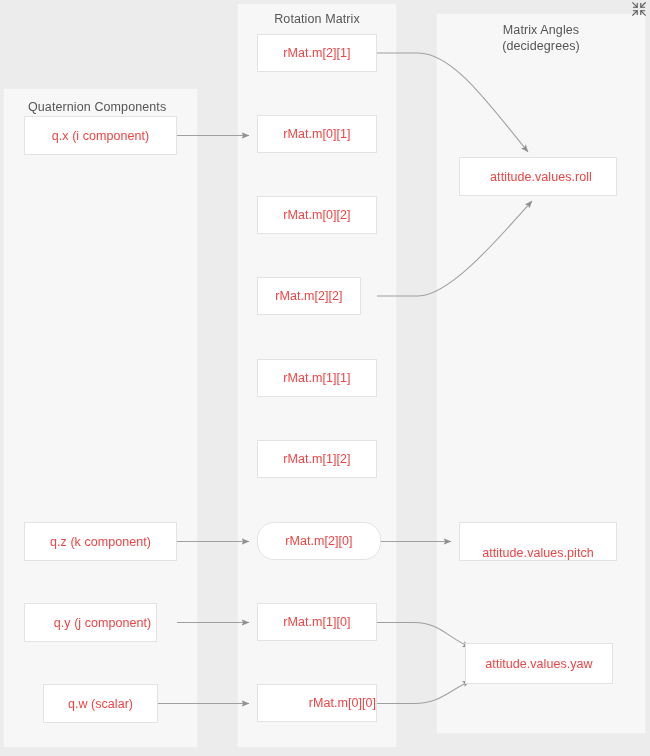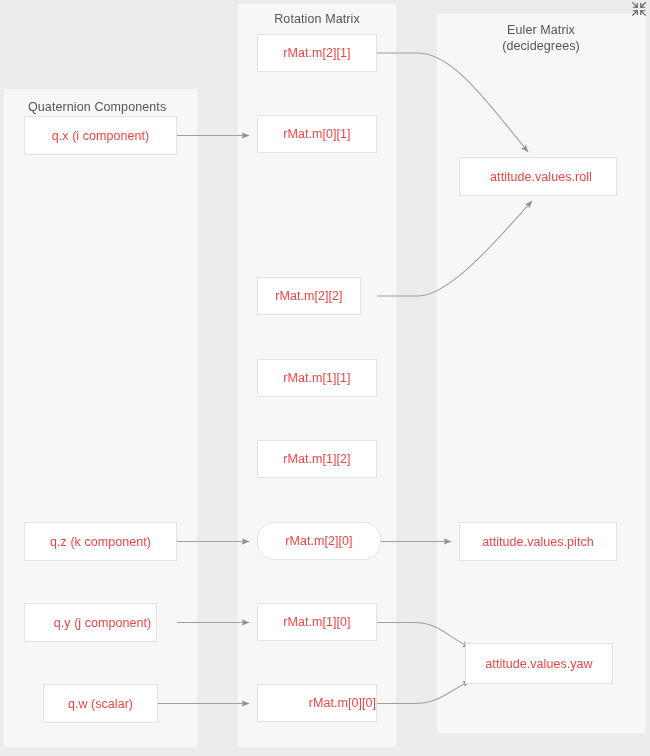--- a/index.html
+++ b/index.html
@@ -85,21 +85,21 @@
 
   <div class="panel" id="panel-quaternion" style="left:3px; top:88px; width:195px; height:660px;">
     <div class="panel-title left-align" style="top:10px;">Quaternion Components</div>
   </div>
 
   <div class="panel" id="panel-rotation" style="left:237px; top:3px; width:160px; height:745px;">
     <div class="panel-title" style="top:7px;">Rotation Matrix</div>
   </div>
 
   <div class="panel" id="panel-euler" style="left:436px; top:13px; width:210px; height:721px;">
-    <div class="panel-title" style="top:8px;">Euler Matrix
+    <div class="panel-title" style="top:8px;">Matrix Angles
 (decidegrees)</div>
   </div>
 
   <svg class="edges" viewBox="0 0 650 756">
     <defs>
       <marker id="arrow" markerWidth="9" markerHeight="9" refX="7.4" refY="3.1" orient="auto" markerUnits="userSpaceOnUse">
         <path class="arrow-head" d="M0,0 L7.8,3.1 L0,6.2 L1.6,3.1 Z"></path>
       </marker>
     </defs>
 
@@ -134,20 +134,23 @@
   <div class="node" style="left:43px; top:684px; width:115px; height:39px;">
     <span>q.w (scalar)</span>
   </div>
 
   <div class="node" style="left:257px; top:34px; width:120px; height:38px;">
     <span>rMat.m[2][1]</span>
   </div>
   <div class="node" style="left:257px; top:115px; width:120px; height:38px;">
     <span>rMat.m[0][1]</span>
   </div>
+  <div class="node" style="left:257px; top:196px; width:120px; height:38px;">
+    <span>rMat.m[0][2]</span>
+  </div>
   <div class="node" style="left:257px; top:277px; width:104px; height:38px;">
     <span>rMat.m[2][2]</span>
   </div>
   <div class="node" style="left:257px; top:359px; width:120px; height:38px;">
     <span>rMat.m[1][1]</span>
   </div>
   <div class="node" style="left:257px; top:440px; width:120px; height:38px;">
     <span>rMat.m[1][2]</span>
   </div>
   <div class="node" style="left:257px; top:522px; width:124px; height:38px;border-radius:17px;">
@@ -156,21 +159,21 @@
   <div class="node" style="left:257px; top:603px; width:120px; height:38px;text-align:center;">
     <span>rMat.m[1][0]</span>
   </div>
   <div class="node" style="left:257px; top:684px; width:120px; height:38px;justify-content:flex-end;">
     <span>rMat.m[0][0]</span>
   </div>
 
   <div class="node" style="left:459px; top:157px; width:158px; height:39px;padding-left:6px;">
     <span>attitude.values.roll</span>
   </div>
-  <div class="node" style="left:459px; top:522px; width:158px; height:39px;">
+  <div class="node" style="left:459px; top:522px; width:158px; height:39px;align-items:flex-end;">
     <span>attitude.values.pitch</span>
   </div>
   <div class="node" style="left:465px; top:643px; width:148px; height:41px;">
     <span>attitude.values.yaw</span>
   </div>
 
   <svg id="collapse-icon" viewBox="0 0 14 14">
     <g fill="none" stroke="#555555" stroke-width="1.1" stroke-linecap="square">
       <path d="M1.5,5.2 L5.2,5.2 L5.2,1.5"></path>
       <path d="M0.8,0.8 L5.0,5.0"></path>

